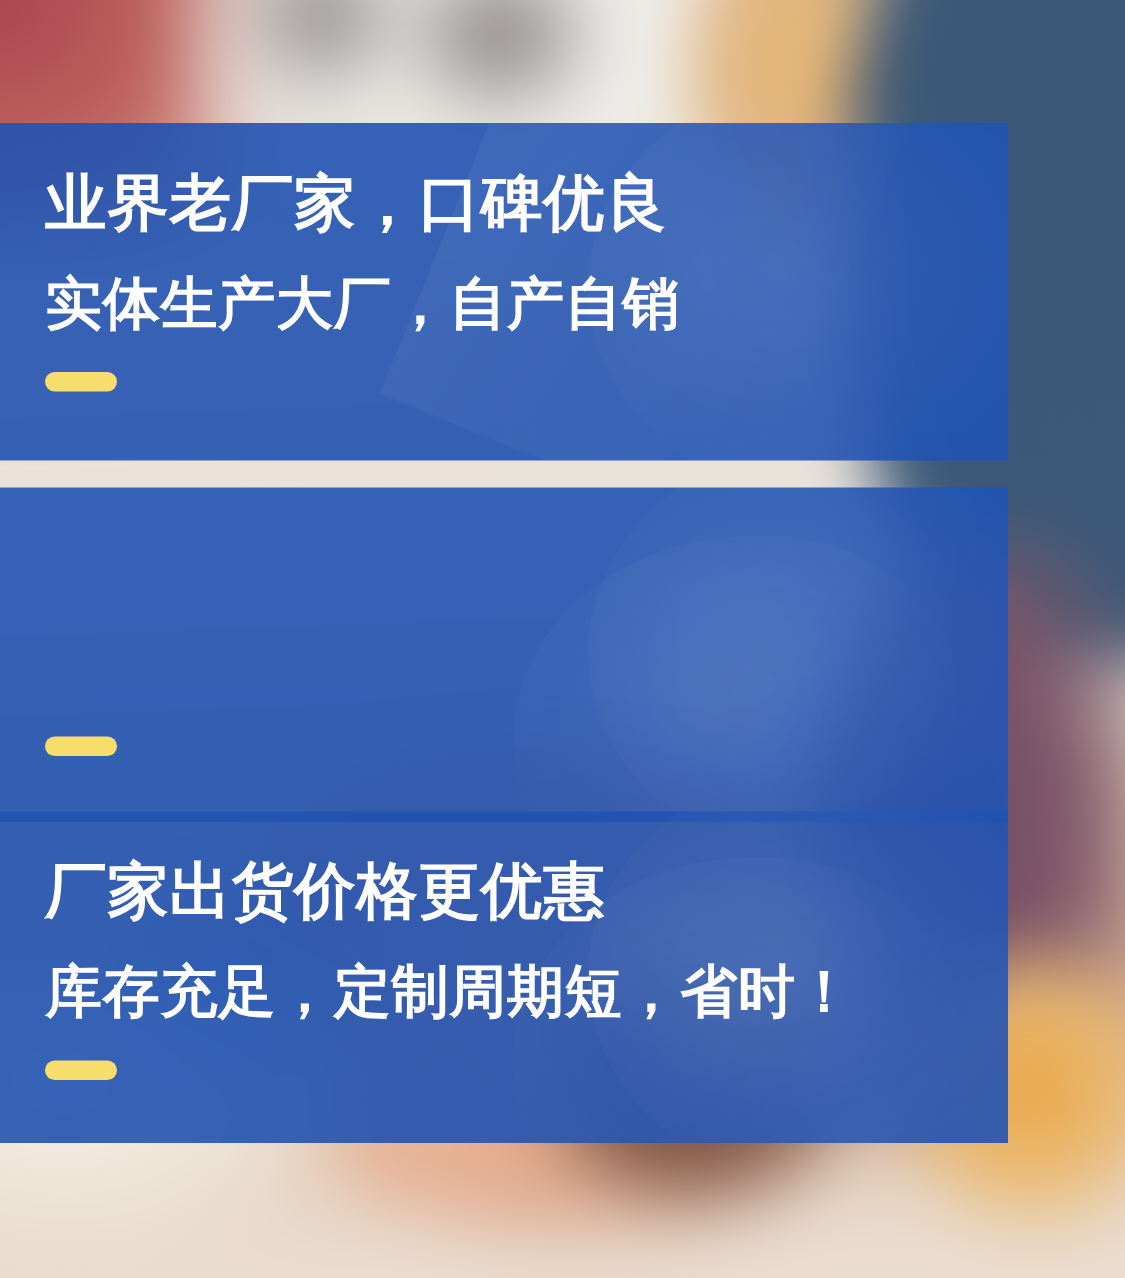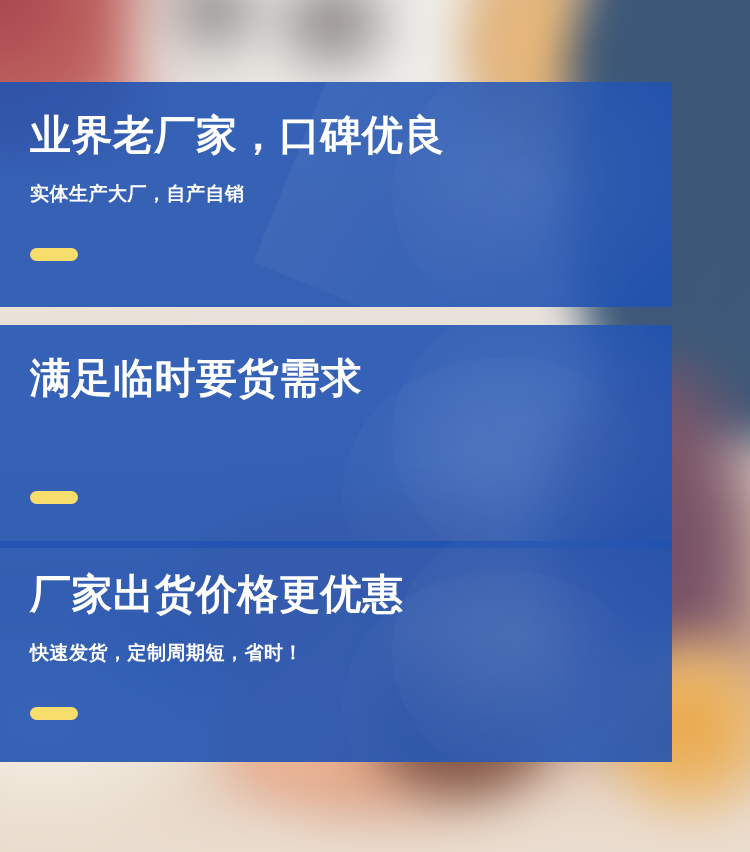--- a/index.html
+++ b/index.html
@@ -196,21 +196,21 @@
     line-height: 1;
     color: #ffffff;
     letter-spacing: 0.5px;
     white-space: nowrap;
   }
   .subline {
     position: absolute;
     left: 30px;
     top: 102px;
     margin: 0;
-    font-size: 19px;
+    font-size: 38px;
     font-weight: 700;
     line-height: 1;
     color: #ffffff;
     letter-spacing: 0.5px;
     white-space: nowrap;
   }
   .dash {
     position: absolute;
     left: 30px;
     top: 166px;
@@ -253,30 +253,29 @@
       <div class="dash"></div>
     </div>
   </div>
 
   <div class="panel panel-2">
     <div class="panel-inner-glow">
       <div class="glow-a"></div>
       <div class="glow-b"></div>
     </div>
     <div class="panel-content">
-      <p class="headline">满足临时要货需求</p>
       <div class="dash"></div>
     </div>
   </div>
 
   <div class="panel panel-3">
     <div class="panel-inner-glow">
       <div class="glow-a"></div>
       <div class="glow-b"></div>
     </div>
     <div class="panel-content">
       <p class="headline">厂家出货价格更优惠</p>
-      <p class="subline">快速发货，定制周期短，省时！</p>
+      <p class="subline">库存充足，定制周期短，省时！</p>
       <div class="dash"></div>
     </div>
   </div>
 
 </div>
 
 </body></html>

